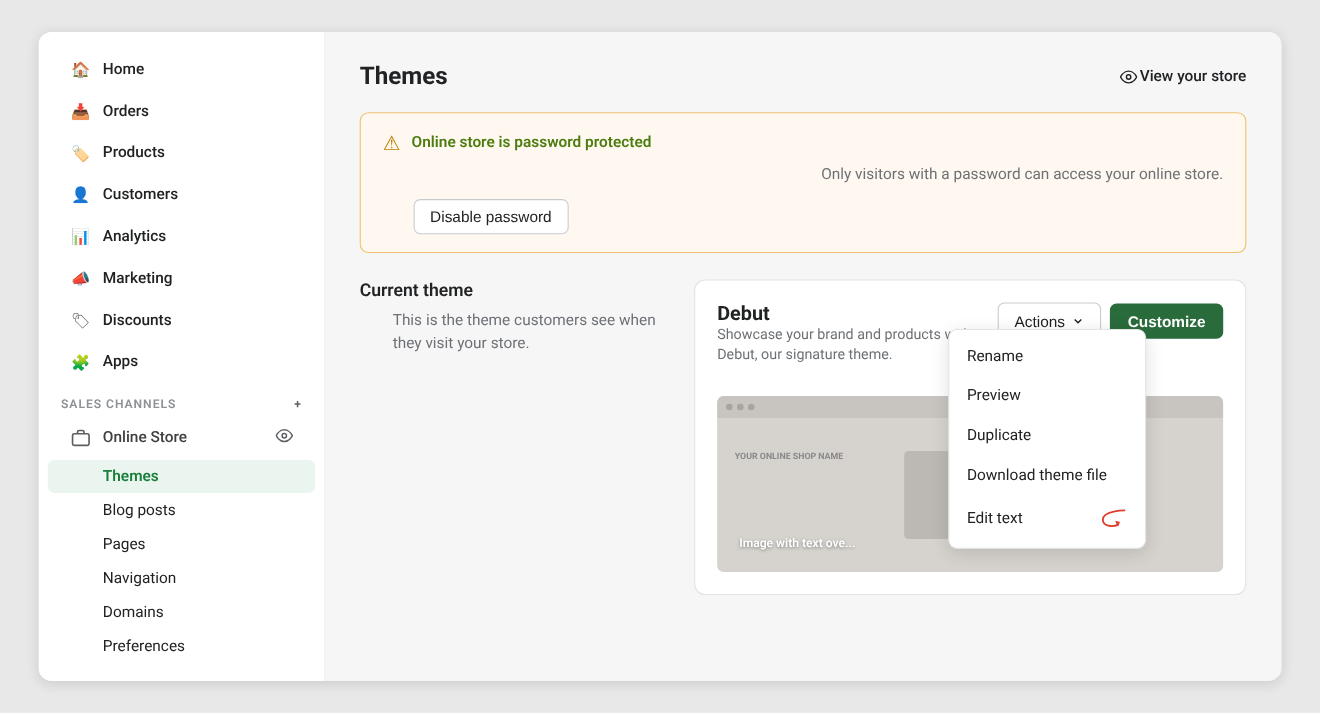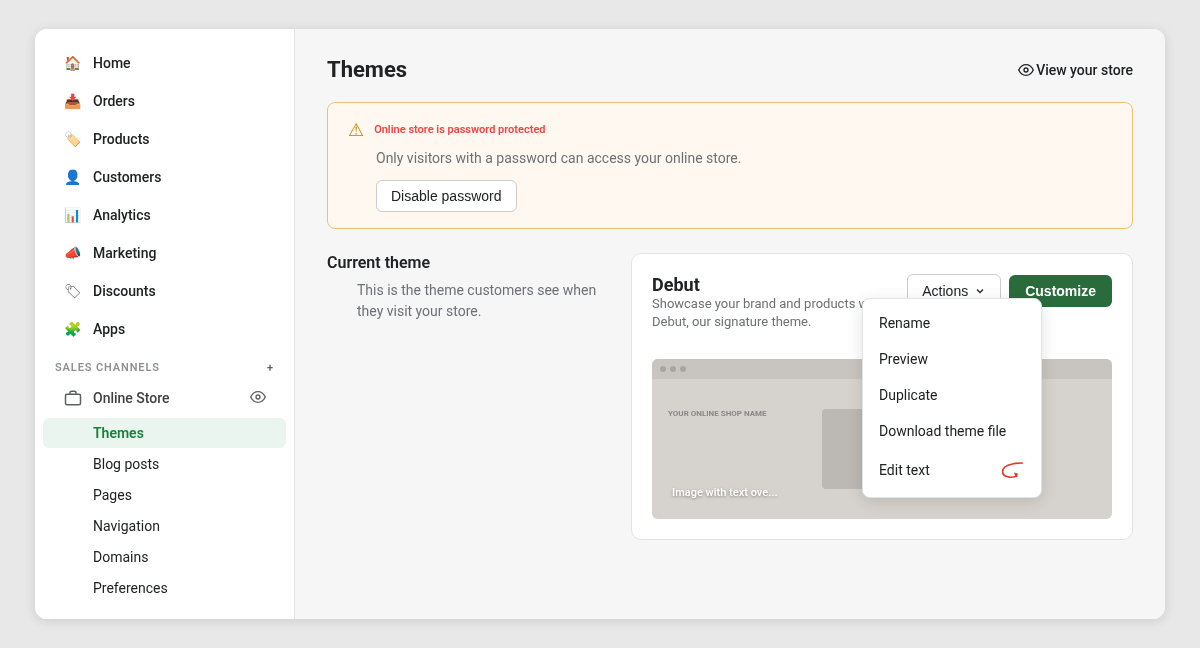--- a/index.html
+++ b/index.html
@@ -143,28 +143,29 @@
       display: flex;
       align-items: center;
       gap: 10px;
     }
     .banner-icon {
       color: #b98000;
       font-size: 18px;
       flex-shrink: 0;
     }
     .banner-title {
-      font-size: 11px;
+      font-size: 14px;
       font-weight: 600;
-      color: #ef4444;
+      color: #4d7c0f;
     }
     .banner-desc {
       font-size: 14px;
       color: #6d7175;
       margin-left: 28px;
+      text-align: right;
     }
     .disable-password-btn {
       margin-left: 28px;
       margin-top: 4px;
       display: inline-block;
       padding: 7px 14px;
       border: 1px solid #c9cccf;
       border-radius: 6px;
       background: #fff;
       font-size: 14px;

